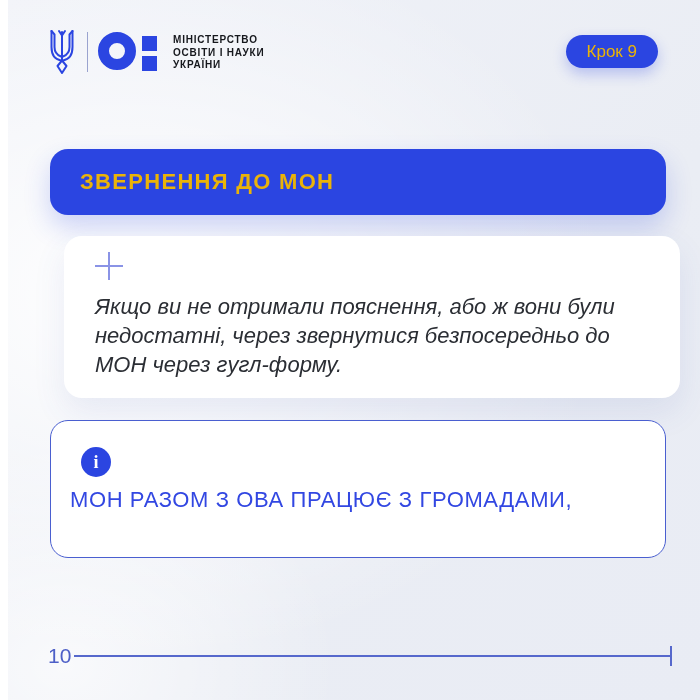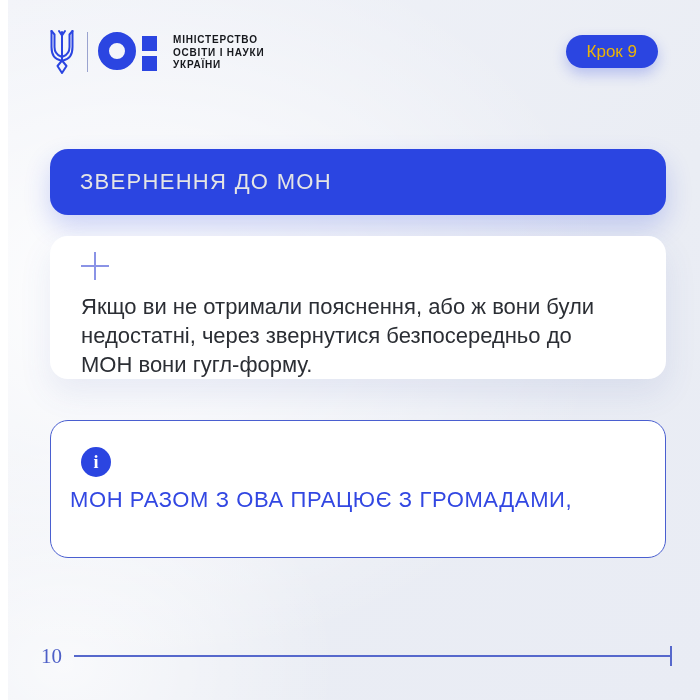--- a/index.html
+++ b/index.html
@@ -53,29 +53,30 @@
   }
 
   
   .banner {
     position: absolute; left: 42px; top: 149px; width: 616px; height: 66px;
     background: #2b45e1; border-radius: 18px;
     box-shadow: 0 12px 26px rgba(43,69,225,0.22);
     display: flex; align-items: center; padding-left: 30px;
   }
   .banner-title {
-    color: #e5e5e5; font-size: 22px; font-weight: normal;
+    color: #eab308; font-size: 22px; font-weight: bold;
     letter-spacing: 1.3px; text-transform: uppercase;
   }
 
   
   .card-explanation {
-    position: absolute; left: 42px; top: 236px; width: 616px; height: 143px;
+    position: absolute; left: 56px; top: 236px; width: 616px; height: 162px;
     background: #ffffff; border-radius: 18px;
     box-shadow: 0 14px 32px rgba(70,90,180,0.10);
+    font-style: italic;
   }
   .plus-icon { position: absolute; left: 31px; top: 16px; width: 28px; height: 28px; }
   .explanation-text {
     position: absolute; left: 31px; top: 56px;
     font-size: 22px; line-height: 29px; color: #2b2e34;
     white-space: nowrap;
   }
   .explanation-text span { display: block; }
 
   
@@ -94,22 +95,22 @@
   .info-text {
     position: absolute; left: 19px; top: 64px;
     font-size: 22px; line-height: 29px; letter-spacing: 0.6px;
     color: #3247e2; text-transform: uppercase; white-space: nowrap;
   }
   .info-text span { display: block; }
 
   
   .footer { position: absolute; left: 0; right: 0; top: 640px; height: 30px; }
   .page-number {
-    position: absolute; left: 33px; top: 4px;
-    font-size: 21px; color: #4d5fc7; font-family: Liberation Serif, serif;
+    position: absolute; left: 40px; top: 4px;
+    font-size: 21px; color: #4d5fc7;
   }
   .footer-line {
     position: absolute; left: 66px; top: 15px;
     width: 597px; height: 1.5px; background: #5668cc;
   }
   .footer-line-tick {
     position: absolute; left: 662px; top: 6px;
     width: 2px; height: 20px; background: #5668cc;
   }
 </style>
@@ -149,21 +150,21 @@
   </div>
 
   <div class="card-explanation">
     <svg class="plus-icon" viewBox="0 0 28 28" stroke="#8a93e6" stroke-width="2" fill="none">
       <line x1="14" y1="0" x2="14" y2="28"></line>
       <line x1="0" y1="14" x2="28" y2="14"></line>
     </svg>
     <div class="explanation-text">
       <span>Якщо ви не отримали пояснення, або ж вони були</span>
       <span>недостатні, через звернутися безпосередньо до</span>
-      <span>МОН вони гугл-форму.</span>
+      <span>МОН через гугл-форму.</span>
     </div>
   </div>
 
   <div class="card-info">
     <div class="info-icon">i</div>
     <div class="info-text">
       <span>МОН РАЗОМ З ОВА ПРАЦЮЄ З ГРОМАДАМИ,</span>
     </div>
   </div>
 

